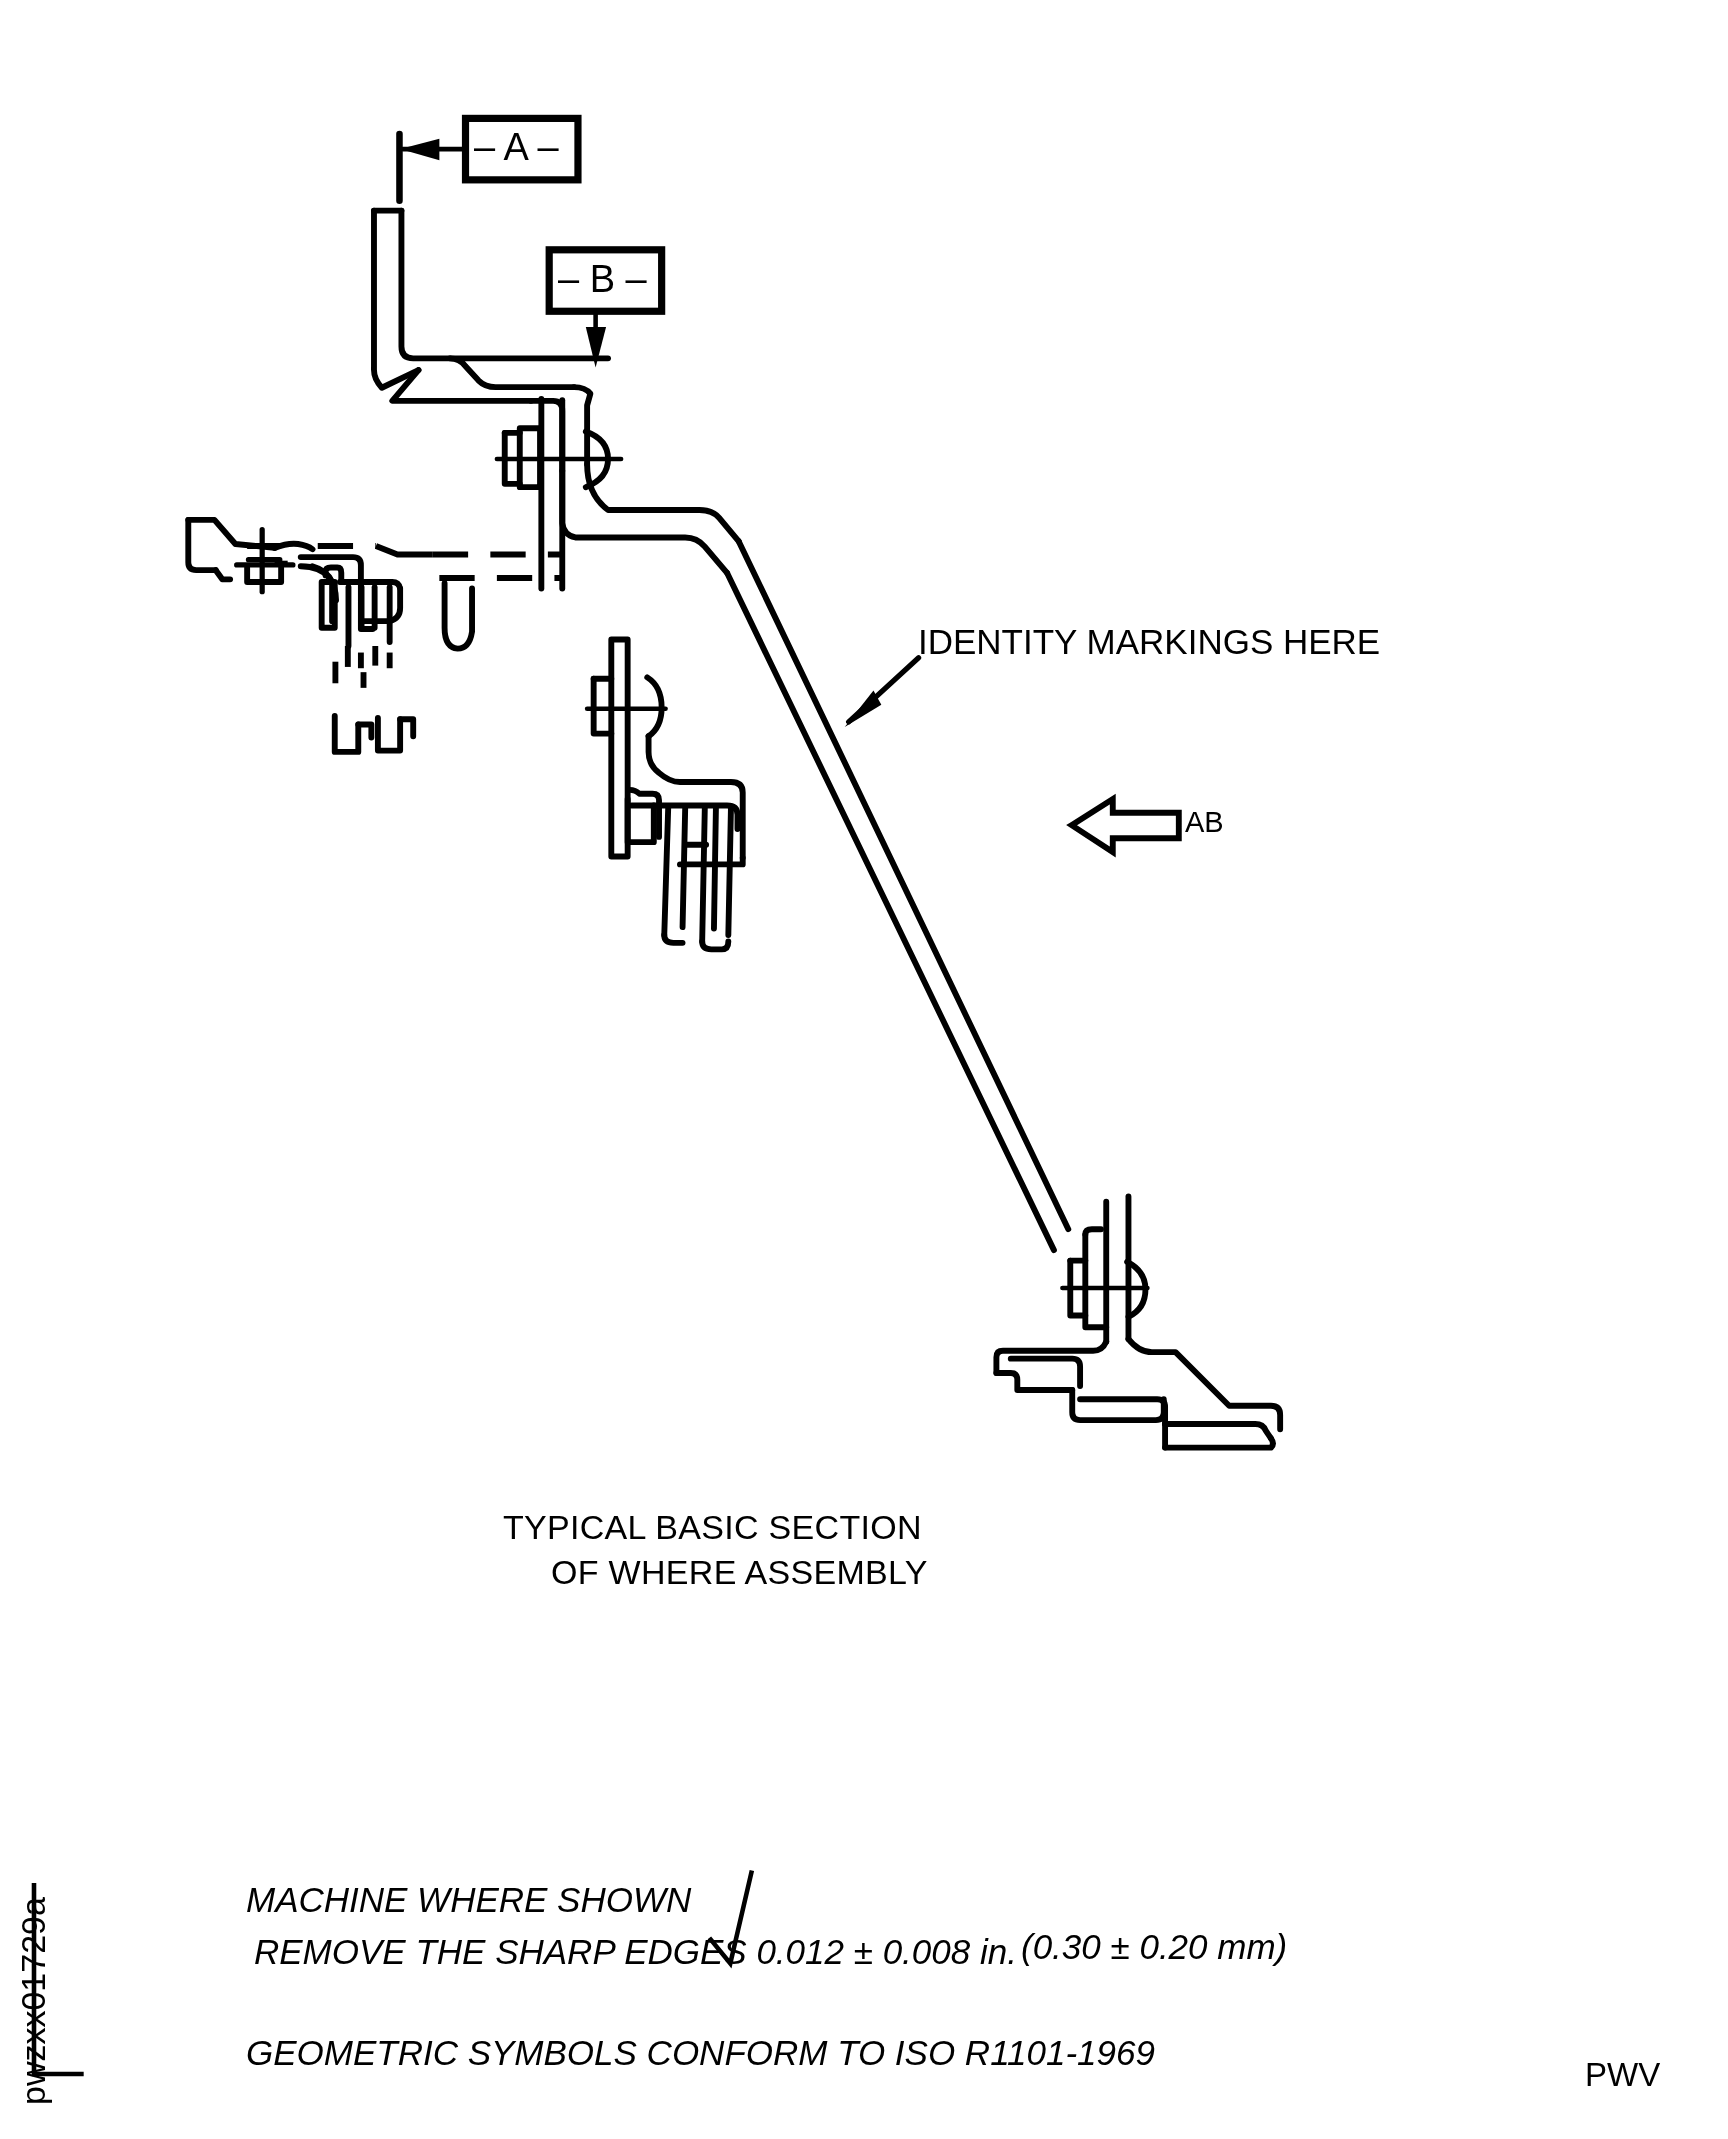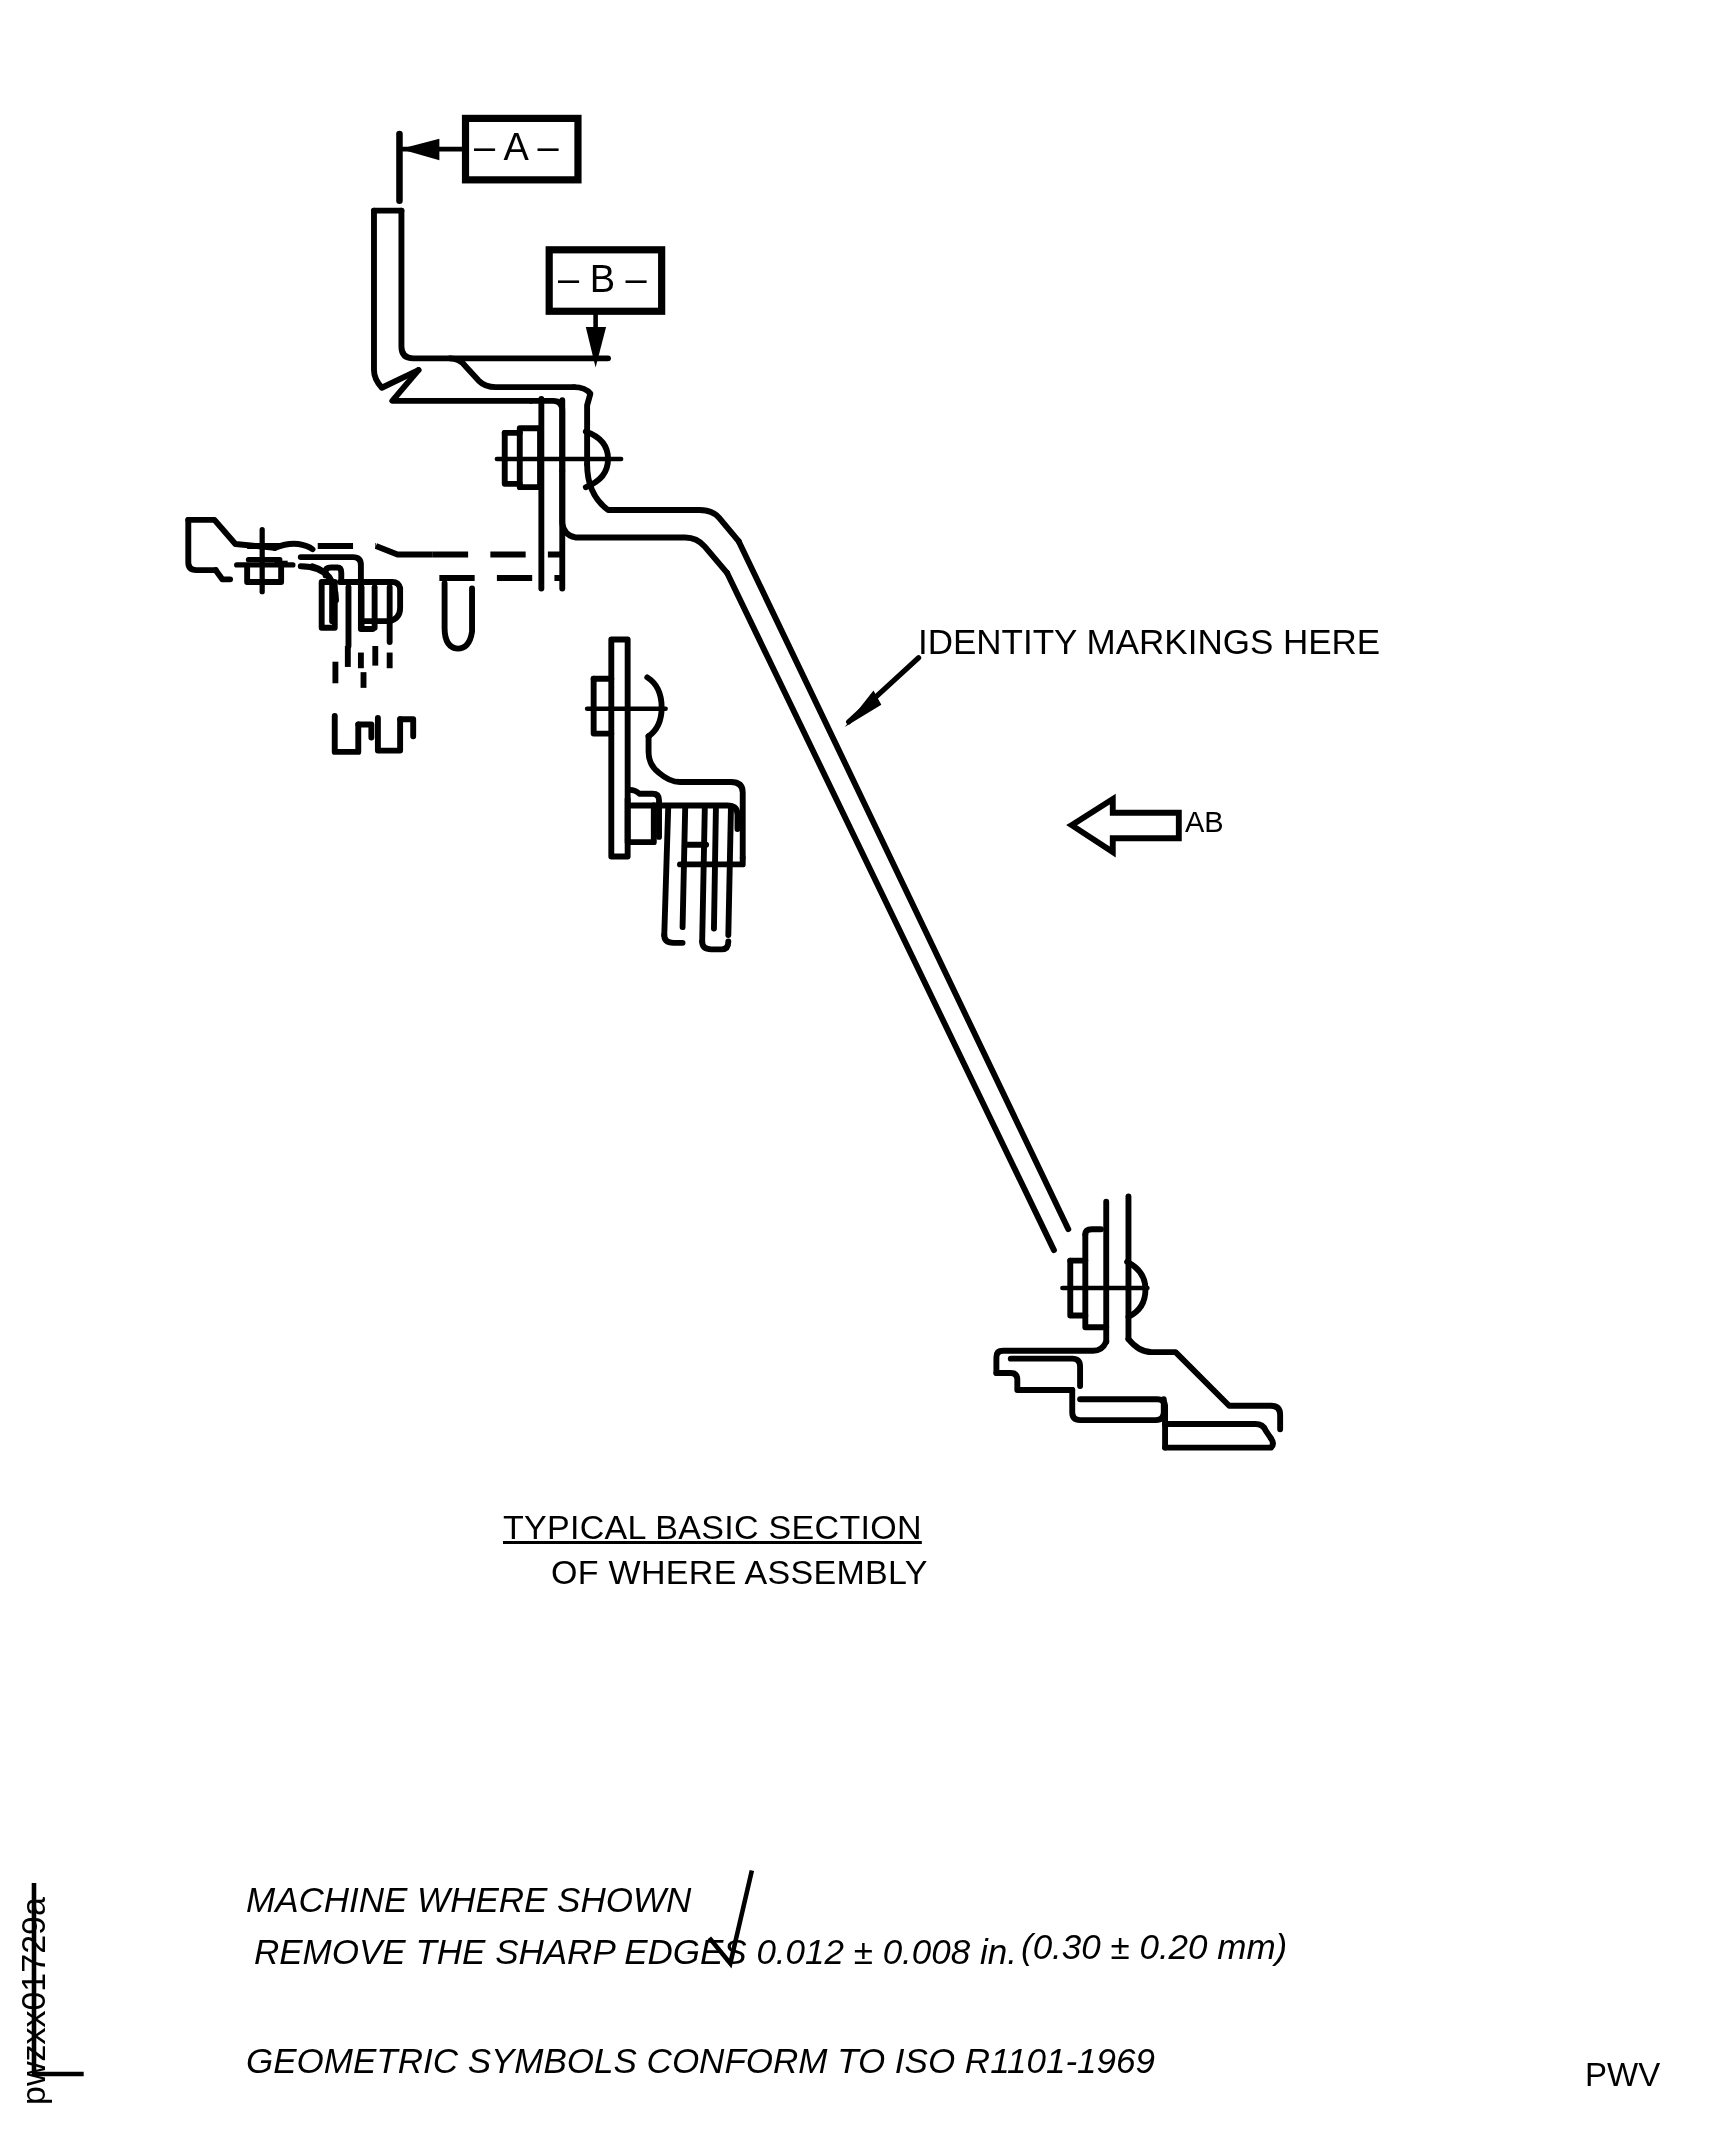--- a/index.html
+++ b/index.html
@@ -245,26 +245,26 @@
   </svg>
 
   <div class="txt datumtxt" style="left:474px; top:128px;">– A –</div>
 
   <div class="txt datumtxt" style="left:558px; top:260px;">– B –</div>
 
   <div class="txt callout" style="left:918px; top:624px;">IDENTITY MARKINGS HERE</div>
 
   <div class="txt viewlabel" style="left:1185px; top:808px;">AB</div>
 
-  <div class="txt caption" style="left:503px; top:1510px;text-decoration:underline;">TYPICAL BASIC SECTION</div>
+  <div class="txt caption" style="left:503px; top:1510px;">TYPICAL BASIC SECTION</div>
   <div class="txt caption" style="left:551px; top:1555px;">OF WHERE ASSEMBLY</div>
 
   <div class="txt note" style="left:246px; top:1882px;">MACHINE WHERE SHOWN</div>
   <div class="txt note" style="left:254px; top:1934px;">REMOVE THE SHARP EDGES 0.012 ± 0.008 in.</div>
   <div class="txt note" style="left:1021px; top:1929px;text-align:right;">(0.30 ± 0.20 mm)</div>
-  <div class="txt note" style="left:246px; top:2035px;margin-top:8px;">GEOMETRIC SYMBOLS CONFORM TO ISO R1101-1969</div>
+  <div class="txt note" style="left:246px; top:2035px;">GEOMETRIC SYMBOLS CONFORM TO ISO R1101-1969</div>
 
   <div class="txt corner-code" style="left:50px; top:2071px;">pwzxx01729a</div>
 
   <div class="txt pwv" style="left:1585px; top:2058px;">PWV</div>
 
 </div>
 
 
 </body></html>

